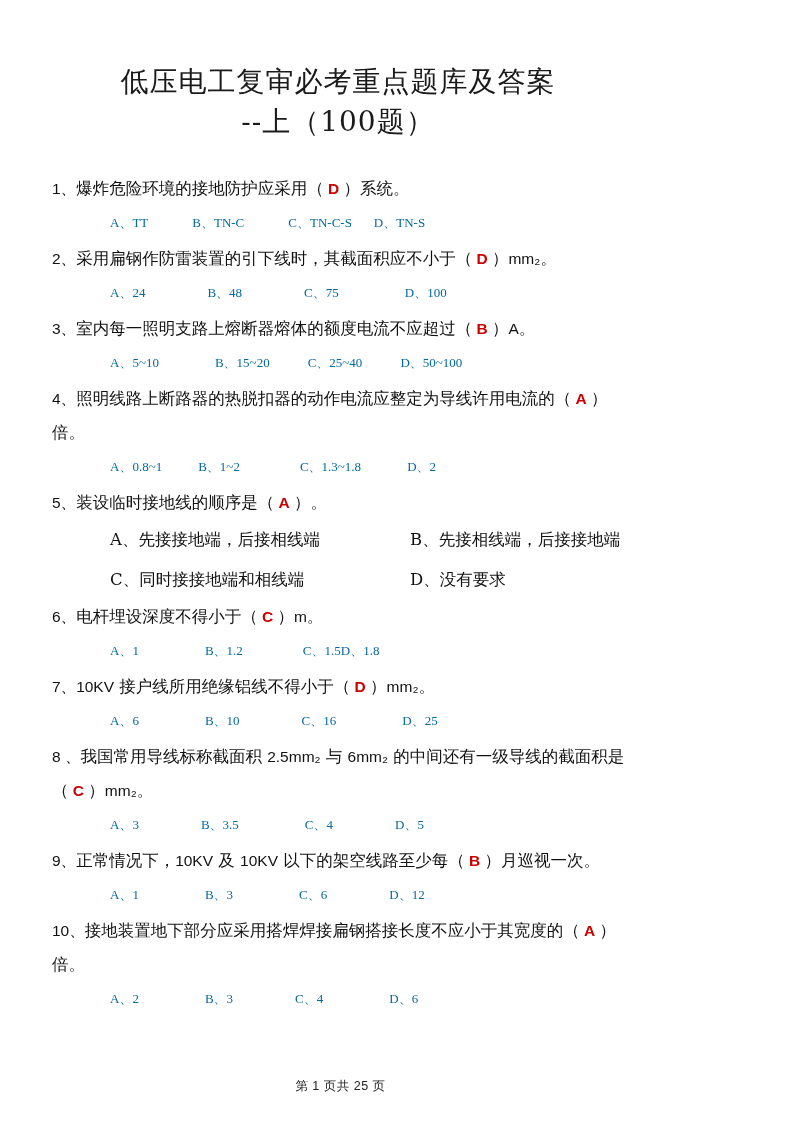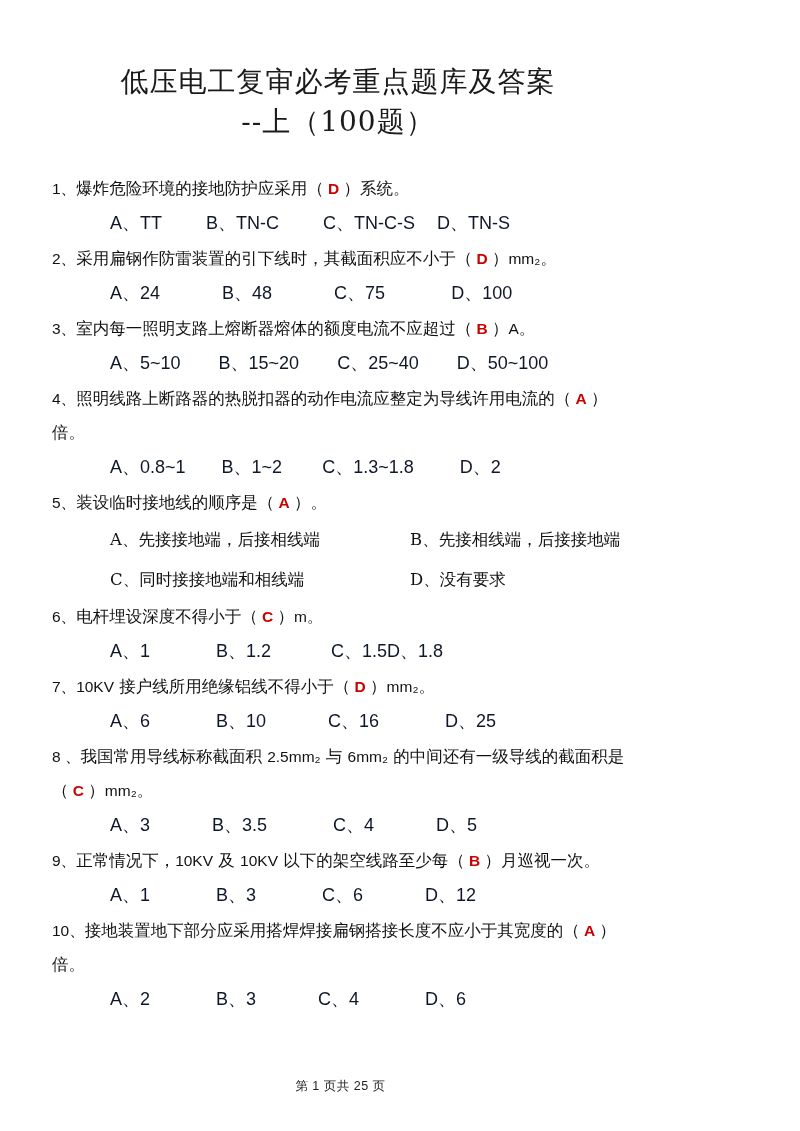--- a/index.html
+++ b/index.html
@@ -60,23 +60,23 @@
   }
 
   
   .opts {
     display: flex;
     padding-left: 58px;
     line-height: 34px;
     margin-bottom: 2px;
   }
   .opts.inline4 .opt {
-    font-family: Liberation Sans, sans-serif;
-    font-size: 18px;
-    color: #0f172a;
+    font-family: Liberation Serif, serif;
+    font-size: 13px;
+    color: #0369a1;
     white-space: nowrap;
   }
 
   
   .opts-grid {
     padding-left: 58px;
     line-height: 40px;
   }
   .opts-grid .row {
     display: flex;
@@ -128,31 +128,31 @@
           <span class="opt"><span class="lat">A</span>、<span class="lat">24</span></span>
           <span class="opt" style="margin-left: 62px;"><span class="lat">B</span>、<span class="lat">48</span></span>
           <span class="opt" style="margin-left: 62px;"><span class="lat">C</span>、<span class="lat">75</span></span>
           <span class="opt" style="margin-left: 66px;"><span class="lat">D</span>、<span class="lat">100</span></span>
         </div>
       </div>
       <div class="q">
         <div class="q-text"><span class="lat">3、</span>室内每一照明支路上熔断器熔体的额度电流不应超过（<span class="ans">&nbsp;B&nbsp;</span>）<span class="lat">A</span>。</div>
         <div class="opts inline4">
           <span class="opt"><span class="lat">A</span>、<span class="lat">5~10</span></span>
-          <span class="opt" style="margin-left: 38px;"><span class="lat">B</span>、<span class="lat">15~20</span></span>
+          <span class="opt" style="margin-left: 56px;"><span class="lat">B</span>、<span class="lat">15~20</span></span>
           <span class="opt" style="margin-left: 38px;"><span class="lat">C</span>、<span class="lat">25~40</span></span>
           <span class="opt" style="margin-left: 38px;"><span class="lat">D</span>、<span class="lat">50~100</span></span>
         </div>
       </div>
       <div class="q">
         <div class="q-text"><span class="lat">4、</span>照明线路上断路器的热脱扣器的动作电流应整定为导线许用电流的（<span class="ans">&nbsp;A&nbsp;</span>）倍。</div>
         <div class="opts inline4">
           <span class="opt"><span class="lat">A</span>、<span class="lat">0.8~1</span></span>
           <span class="opt" style="margin-left: 36px;"><span class="lat">B</span>、<span class="lat">1~2</span></span>
-          <span class="opt" style="margin-left: 40px;"><span class="lat">C</span>、<span class="lat">1.3~1.8</span></span>
+          <span class="opt" style="margin-left: 60px;"><span class="lat">C</span>、<span class="lat">1.3~1.8</span></span>
           <span class="opt" style="margin-left: 46px;"><span class="lat">D</span>、<span class="lat">2</span></span>
         </div>
       </div>
       <div class="q">
         <div class="q-text"><span class="lat">5、</span>装设临时接地线的顺序是（<span class="ans">&nbsp;A&nbsp;</span>）。</div>
         <div class="opts-grid">
           <div class="row">
             <div class="cell c1"><span class="lat">A</span>、先接接地端，后接相线端</div>
             <div class="cell"><span class="lat">B</span>、先接相线端，后接接地端</div>
           </div>

